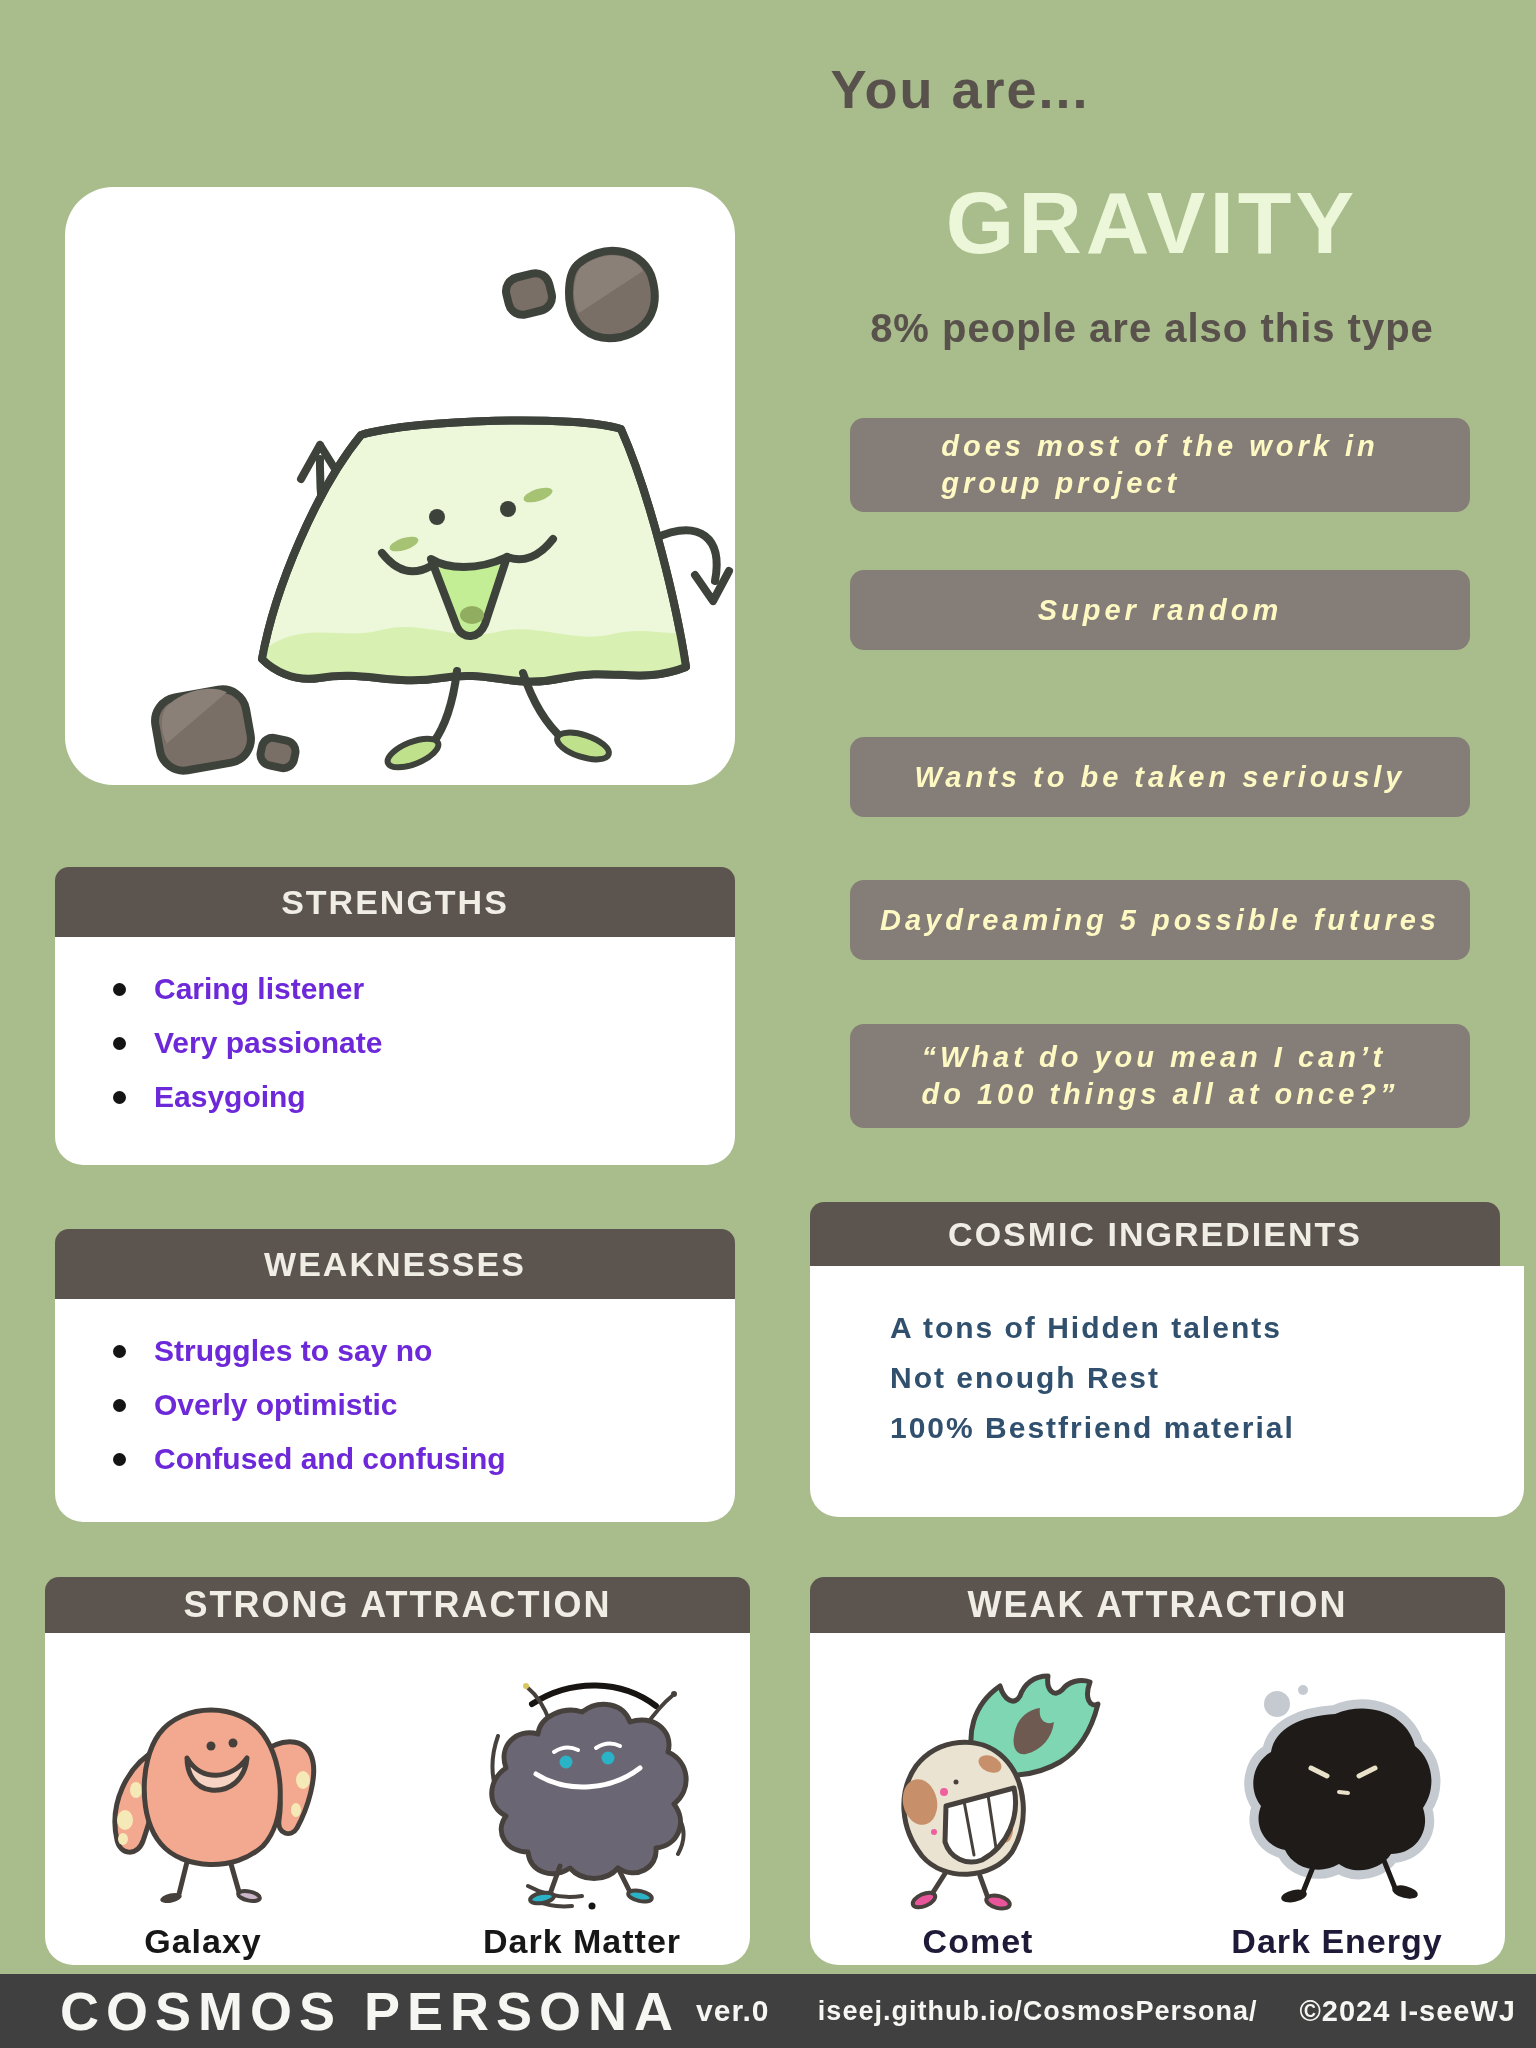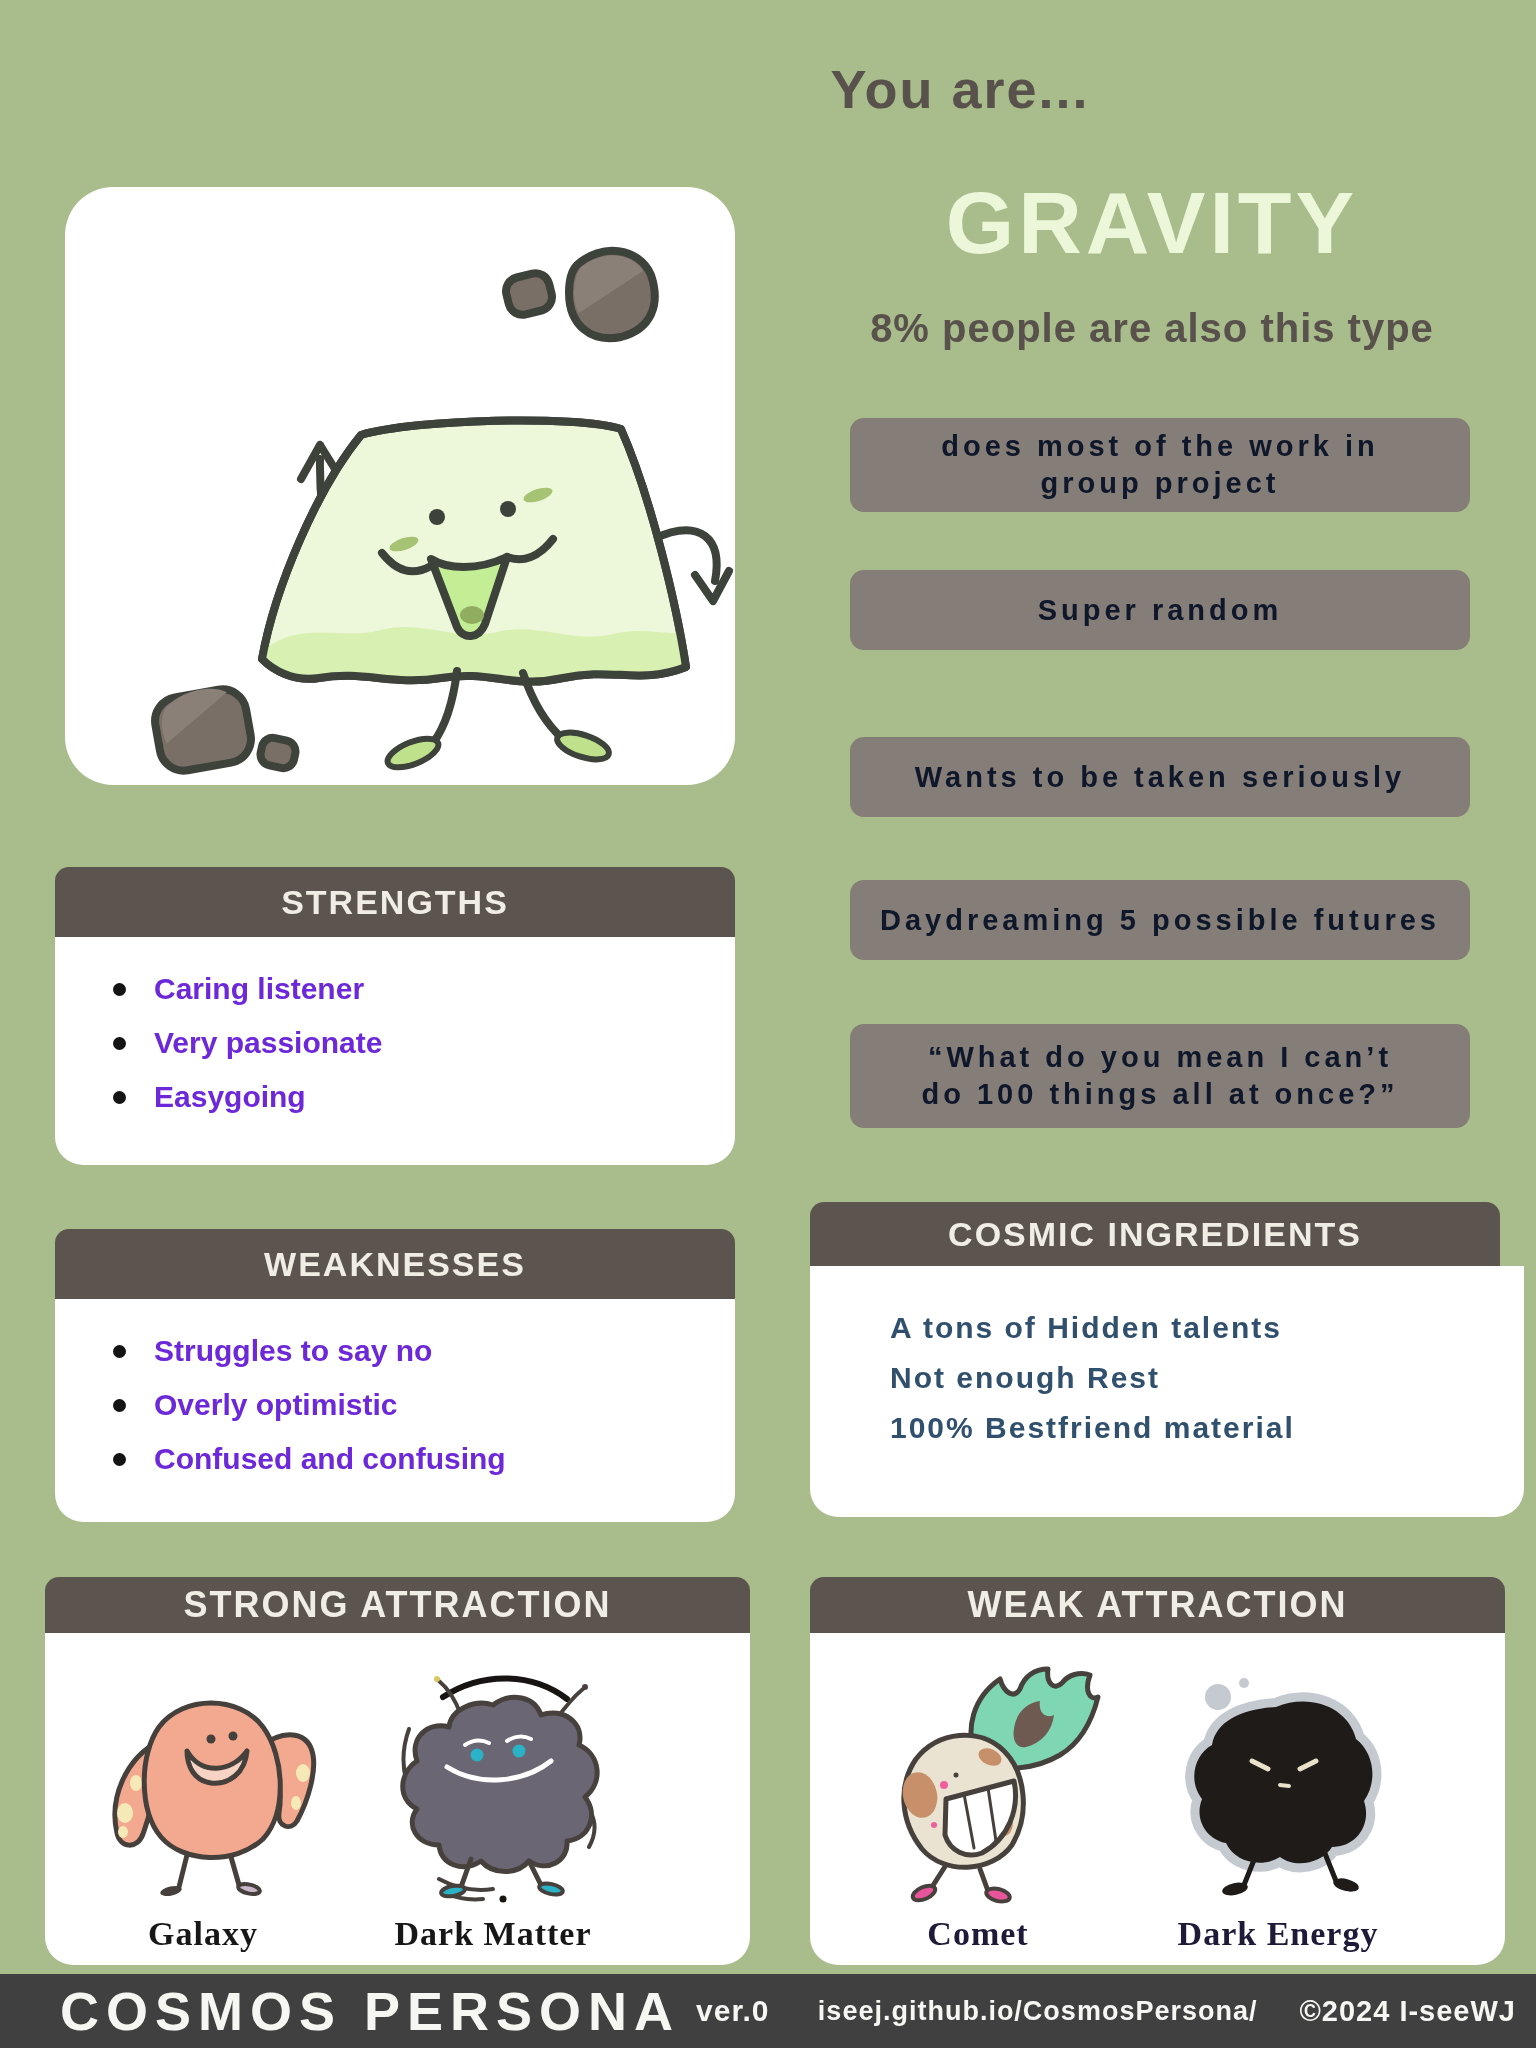--- a/index.html
+++ b/index.html
@@ -10,22 +10,22 @@
   }
   
   .you-are{position:absolute;top:58px;left:700px;width:520px;text-align:center;
     font-size:54px;letter-spacing:2px;color:#58514c;}
   .type-name{position:absolute;top:172px;left:768px;width:768px;text-align:center;
     font-size:88px;letter-spacing:4px;color:#ecf6d9;}
   .share-line{position:absolute;top:306px;left:768px;width:768px;text-align:center;
     font-size:40px;letter-spacing:1px;color:#58514c;}
   
   .trait{position:absolute;left:850px;width:620px;background:#857d78;border-radius:14px;
-    color:#0f172a;font-size:29px;letter-spacing:4px;line-height:37px;text-align:center;
-    display:flex;align-items:center;justify-content:center;white-space:pre-line;}
+    color:#fef9c3;font-size:29px;letter-spacing:4px;line-height:37px;text-align:left;
+    display:flex;align-items:center;justify-content:center;white-space:pre-line;font-style:italic;}
   .trait-0{top:418px;height:94px;}
   .trait-1{top:570px;height:80px;}
   .trait-2{top:737px;height:80px;}
   .trait-3{top:880px;height:80px;}
   .trait-4{top:1024px;height:104px;}
   
   .pic-card{position:absolute;left:65px;top:187px;width:670px;height:598px;background:#ffffff;
     border-radius:48px;}
   .pic-card svg{position:absolute;left:0;top:0;}
   
@@ -43,22 +43,22 @@
   ul.blist li{height:54px;display:flex;align-items:center;color:#6d28d9;font-size:30px;text-align:right;}
   .dot{width:13px;height:13px;border-radius:50%;background:#141414;margin:0 28px 0 8px;flex:none;}
   .cos-lines{position:absolute;top:37px;left:80px;right:20px;}
   .cos-lines div{height:50px;display:flex;align-items:center;color:#30506e;
     font-size:30px;letter-spacing:2px;}
   
   .sa-header{left:45px;top:1577px;width:705px;height:56px;font-size:36px;}
   .sa-body{left:45px;top:1633px;width:705px;height:332px;}
   .wa-header{left:810px;top:1577px;width:695px;height:56px;font-size:36px;}
   .wa-body{left:810px;top:1633px;width:695px;height:332px;}
-  .att-body-inner{position:absolute;inset:0;display:flex;justify-content:flex-start;
-    align-items:flex-end;padding:0 18px 12px;font-family:Liberation Serif, serif;}
+  .att-body-inner{position:absolute;inset:0;display:flex;justify-content:space-between;
+    align-items:flex-end;padding:0 18px 4px;}
   .figure{display:flex;flex-direction:column;align-items:center;}
   .fig-label{margin-top:2px;font-size:34px;letter-spacing:1px;}
   .lbl-black{color:#171717;}
   .lbl-navy{color:#1e1a38;}
   
   .footer{position:absolute;left:0;top:1974px;width:1536px;height:74px;background:#404040;
     display:flex;align-items:center;padding:0 20px 0 60px;box-sizing:border-box;color:#f6f6f2;}
   .brand{font-size:54px;letter-spacing:7px;}
   .ver{font-size:30px;margin-left:16px;letter-spacing:1px;}
   .url{font-size:27px;margin-left:auto;letter-spacing:1px;}

